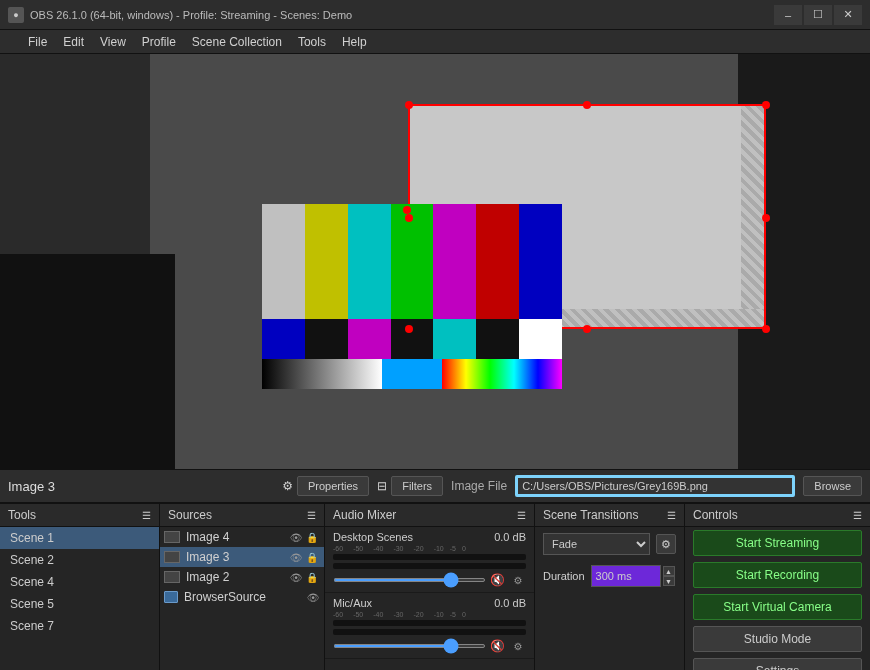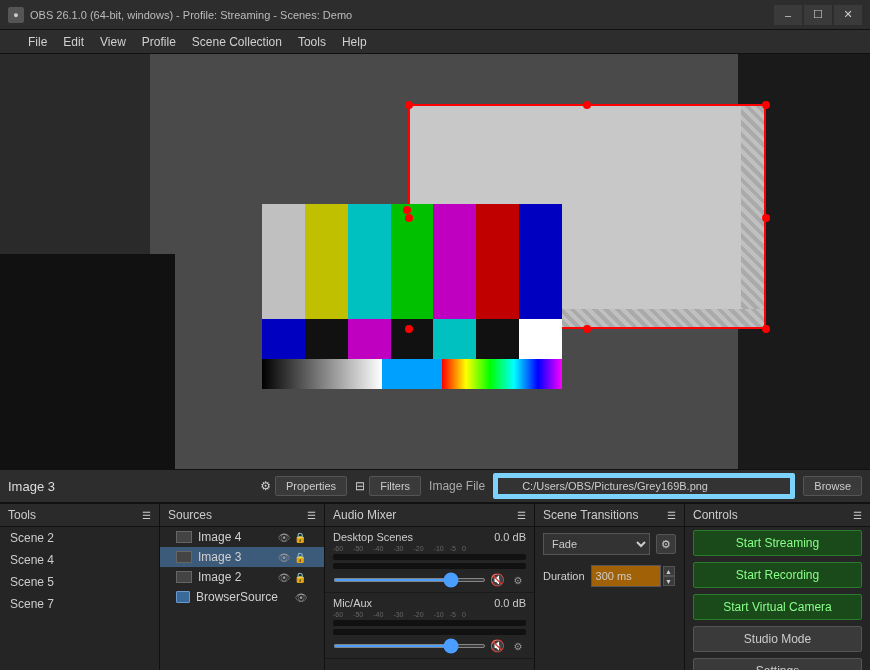--- a/index.html
+++ b/index.html
@@ -40,40 +40,40 @@
     #sources-panel { width: 165px; }
     #audio-panel { width: 210px; }
     #transitions-panel { width: 150px; }
     #controls-panel { width: 185px; flex: 1; }
 
     
     .list-item { padding: 4px 10px; cursor: pointer; font-size: 12px; color: #ccc; }
     .list-item.selected { background: #3c5a7a; }
 
     
-    .source-item { padding: 3px 16px; display: flex; align-items: center; gap: 6px; cursor: pointer; }
+    .source-item { padding: 3px 4px; display: flex; align-items: center; gap: 6px; cursor: pointer; }
     .src-thumb { width: 16px; height: 12px; background: #444; border: 1px solid #666; }
     .src-controls { margin-left: auto; display: flex; gap: 3px; }
     .src-ctrl-btn { width: 14px; height: 14px; background: transparent; border: none; color: #999; cursor: pointer; font-size: 10px; display: flex; align-items: center; justify-content: center; }
 
     
     .audio-channel { padding: 4px 8px; border-bottom: 1px solid #1a1a1a; }
     .audio-ch-header { display: flex; justify-content: space-between; font-size: 11px; color: #ccc; margin-bottom: 2px; }
     .meter-bar { height: 6px; background: #111; border-radius: 2px; position: relative; overflow: hidden; margin-bottom: 3px; }
     .meter-fill { height: 100%; background: linear-gradient(to right, #0a0, #aa0, #a00); border-radius: 2px; }
     .audio-controls { display: flex; align-items: center; gap: 4px; margin-top: 2px; }
     .mute-btn { width: 16px; height: 16px; background: transparent; border: none; color: #f55; cursor: pointer; font-size: 12px; }
     .settings-btn2 { width: 16px; height: 16px; background: transparent; border: none; color: #999; cursor: pointer; font-size: 10px; }
 
     
     .transition-row { padding: 6px 8px; display: flex; align-items: center; gap: 6px; }
     .trans-select { flex: 1; background: #333; border: 1px solid #555; color: #ccc; padding: 2px 4px; font-size: 11px; height: 22px; }
     .trans-gear { width: 20px; height: 20px; background: #3a3a3a; border: 1px solid #555; color: #ccc; display: flex; align-items: center; justify-content: center; cursor: pointer; font-size: 11px; border-radius: 2px; }
     .duration-row { padding: 4px 8px; display: flex; align-items: center; gap: 6px; font-size: 11px; }
-    .dur-input { width: 70px; background: #a16207; border: 1px solid #555; color: #ccc; padding: 2px 4px; font-size: 11px; height: 22px; }
+    .dur-input { width: 70px; background: #6d28d9; border: 1px solid #555; color: #ccc; padding: 2px 4px; font-size: 11px; height: 22px; }
 
     
     .ctrl-btn { margin: 3px 8px; padding: 5px 0; background: #3a3a3a; border: 1px solid #555; color: #ccc; cursor: pointer; font-size: 12px; text-align: center; border-radius: 2px; width: calc(100% - 16px); }
     .ctrl-btn.start { background: #1a4a1a; border-color: #2a7a2a; color: #8f8; }
   </style>
 </head>
 <body>
 
 <div id="title-bar">
   <div id="title-bar-left">
@@ -189,35 +189,36 @@
     <button class="toolbar-btn">Properties</button>
   </div>
 
   <div style="display:flex;align-items:center;gap:4px;">
     <span style="font-size:12px;">⊟</span>
     <button class="toolbar-btn">Filters</button>
   </div>
 
   <span style="color:#aaa;">Image File</span>
 
-  <div style="flex:1;background:#333;border:5px solid #7dd3fc;padding:2px 24px;font-size:11px;color:#ccc;border-radius:2px;">
+  <div style="flex:1;background:#333;border:3px solid #7dd3fc;padding:2px 4px;font-size:11px;color:#ccc;border-radius:2px;">
     <span>C:/Users/OBS/Pictures/Grey169B.png</span>
   </div>
 
   <button class="toolbar-btn">Browse</button>
 </div>
 
 <div id="panels">
 
   <div class="panel" id="scenes-panel">
     <div class="panel-header">
       <span>Tools</span>
       <span style="font-size:10px;">☰</span>
     </div>
     <div class="panel-content">
+      <div class="list-item selected">Scene 1</div>
       <div class="list-item">Scene 2</div>
       <div class="list-item">Scene 4</div>
       <div class="list-item">Scene 5</div>
       <div class="list-item">Scene 7</div>
 
     </div>
 
   </div>
 
   <div class="panel" id="sources-panel">

